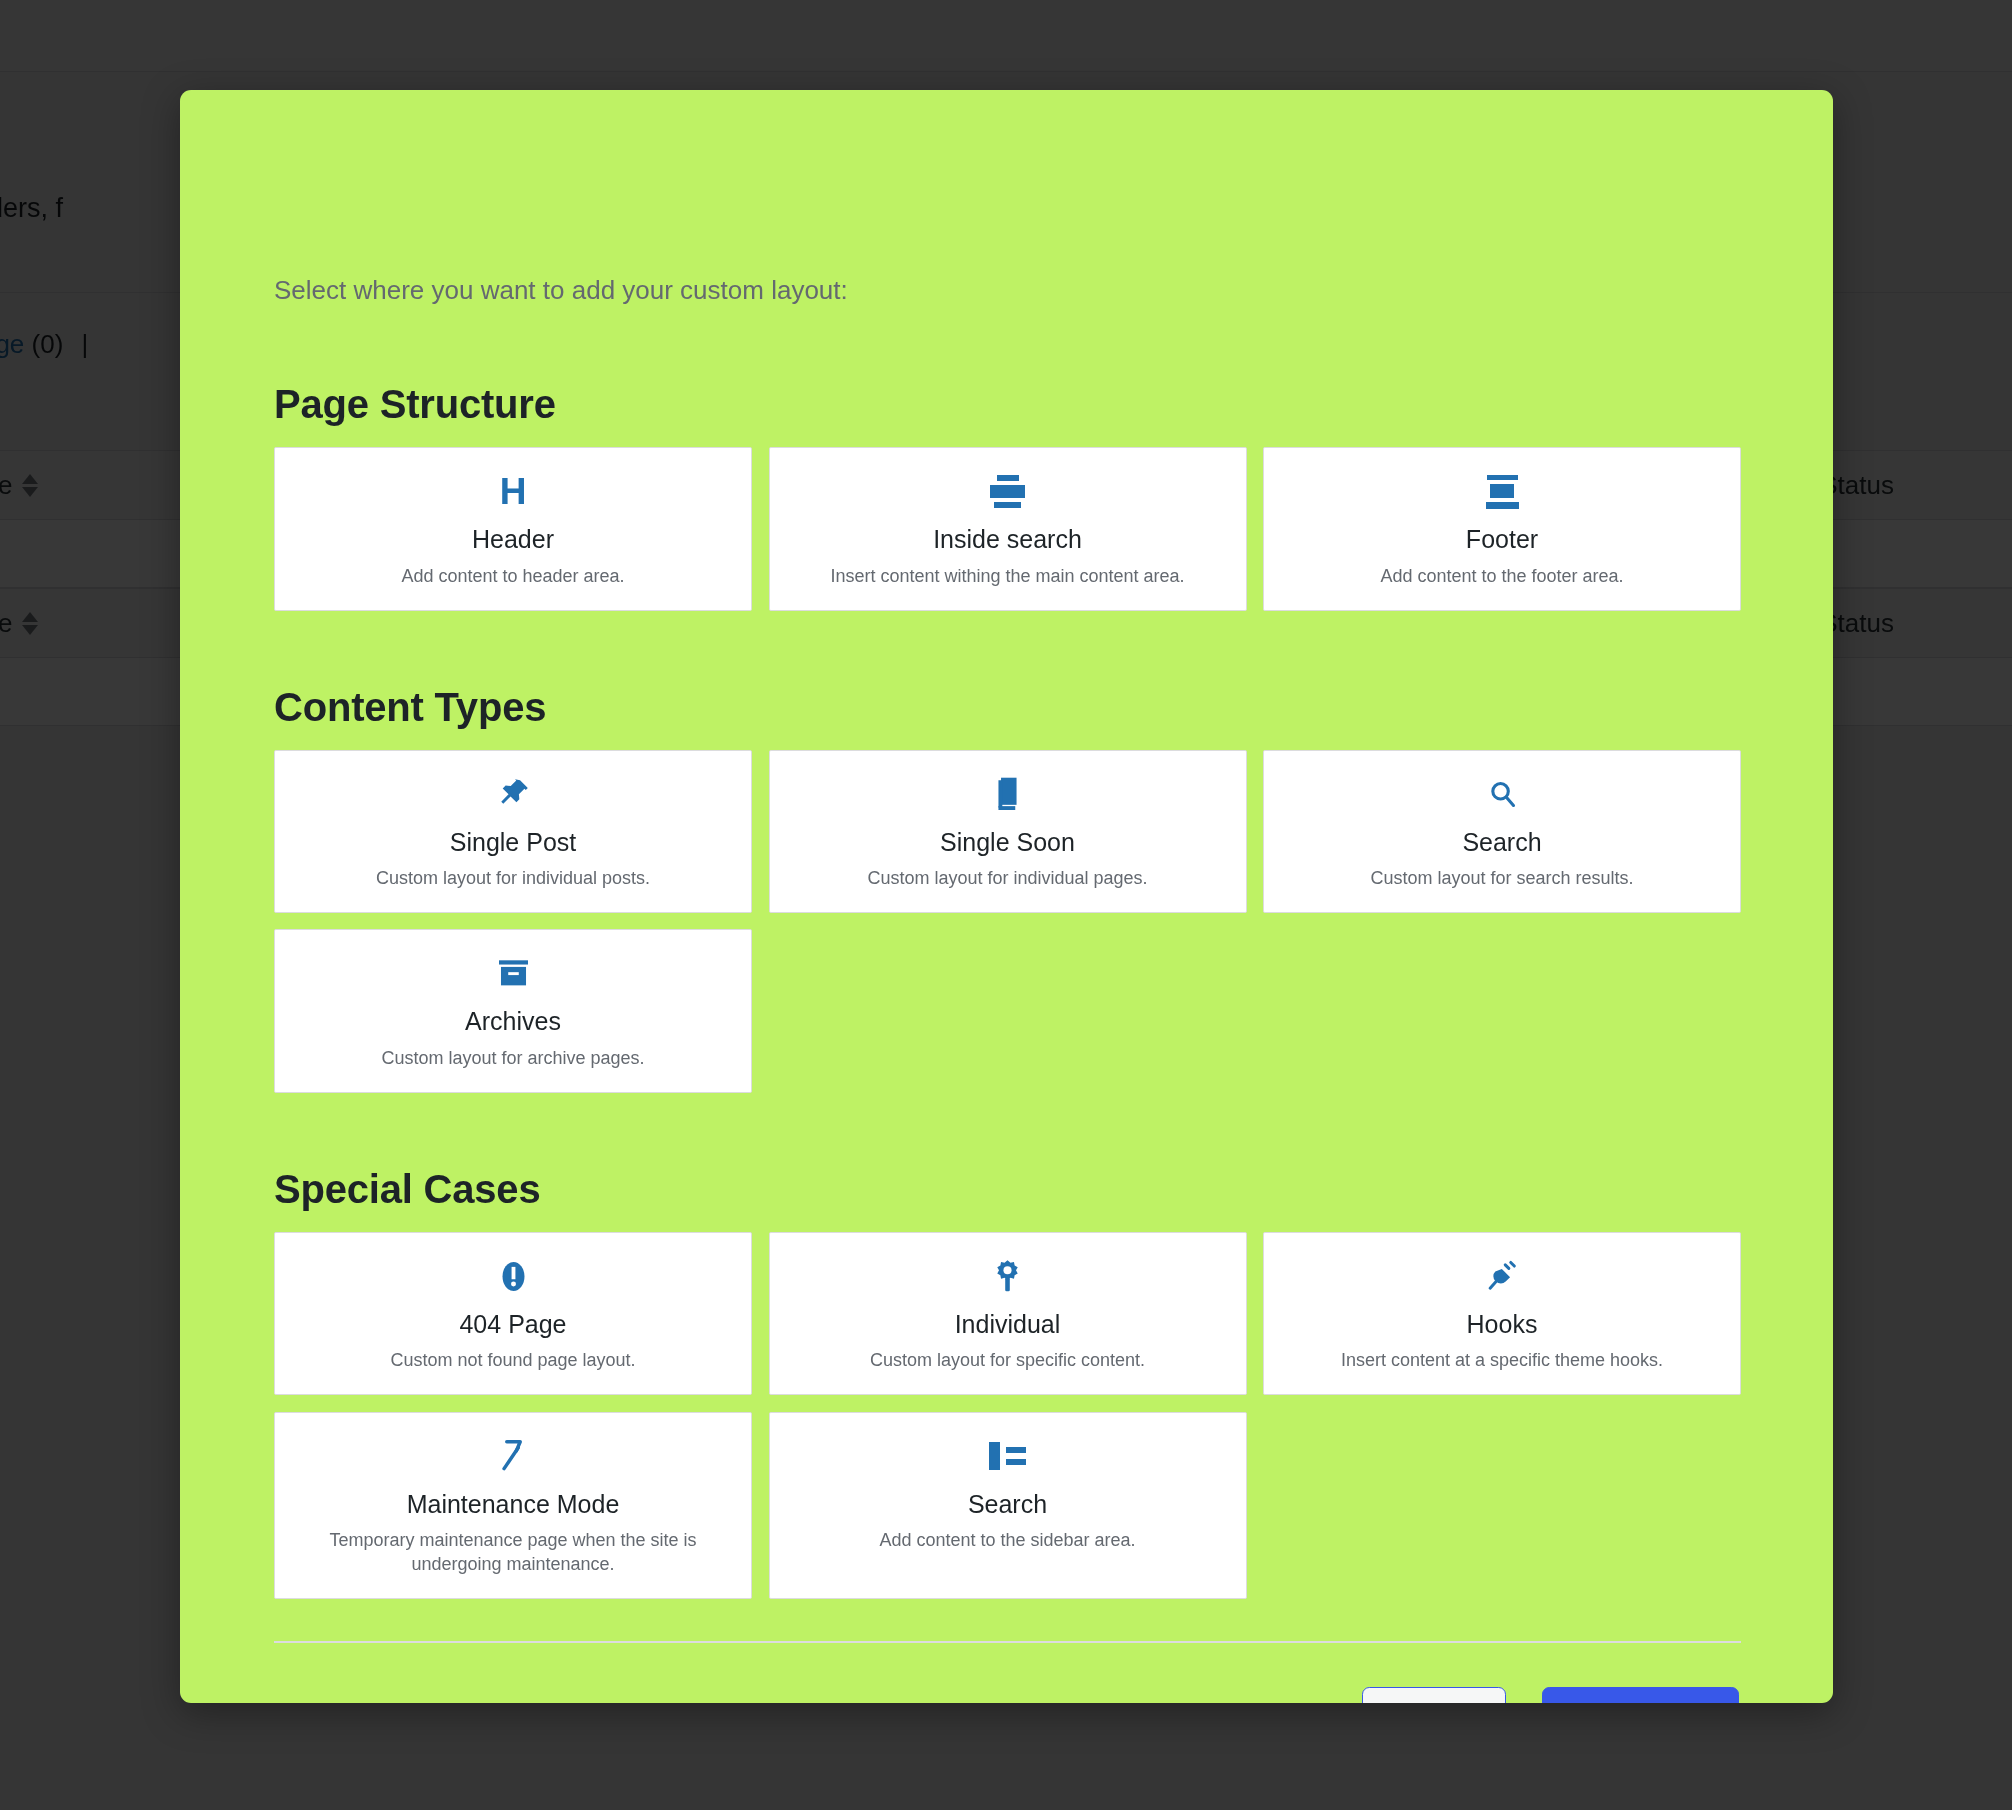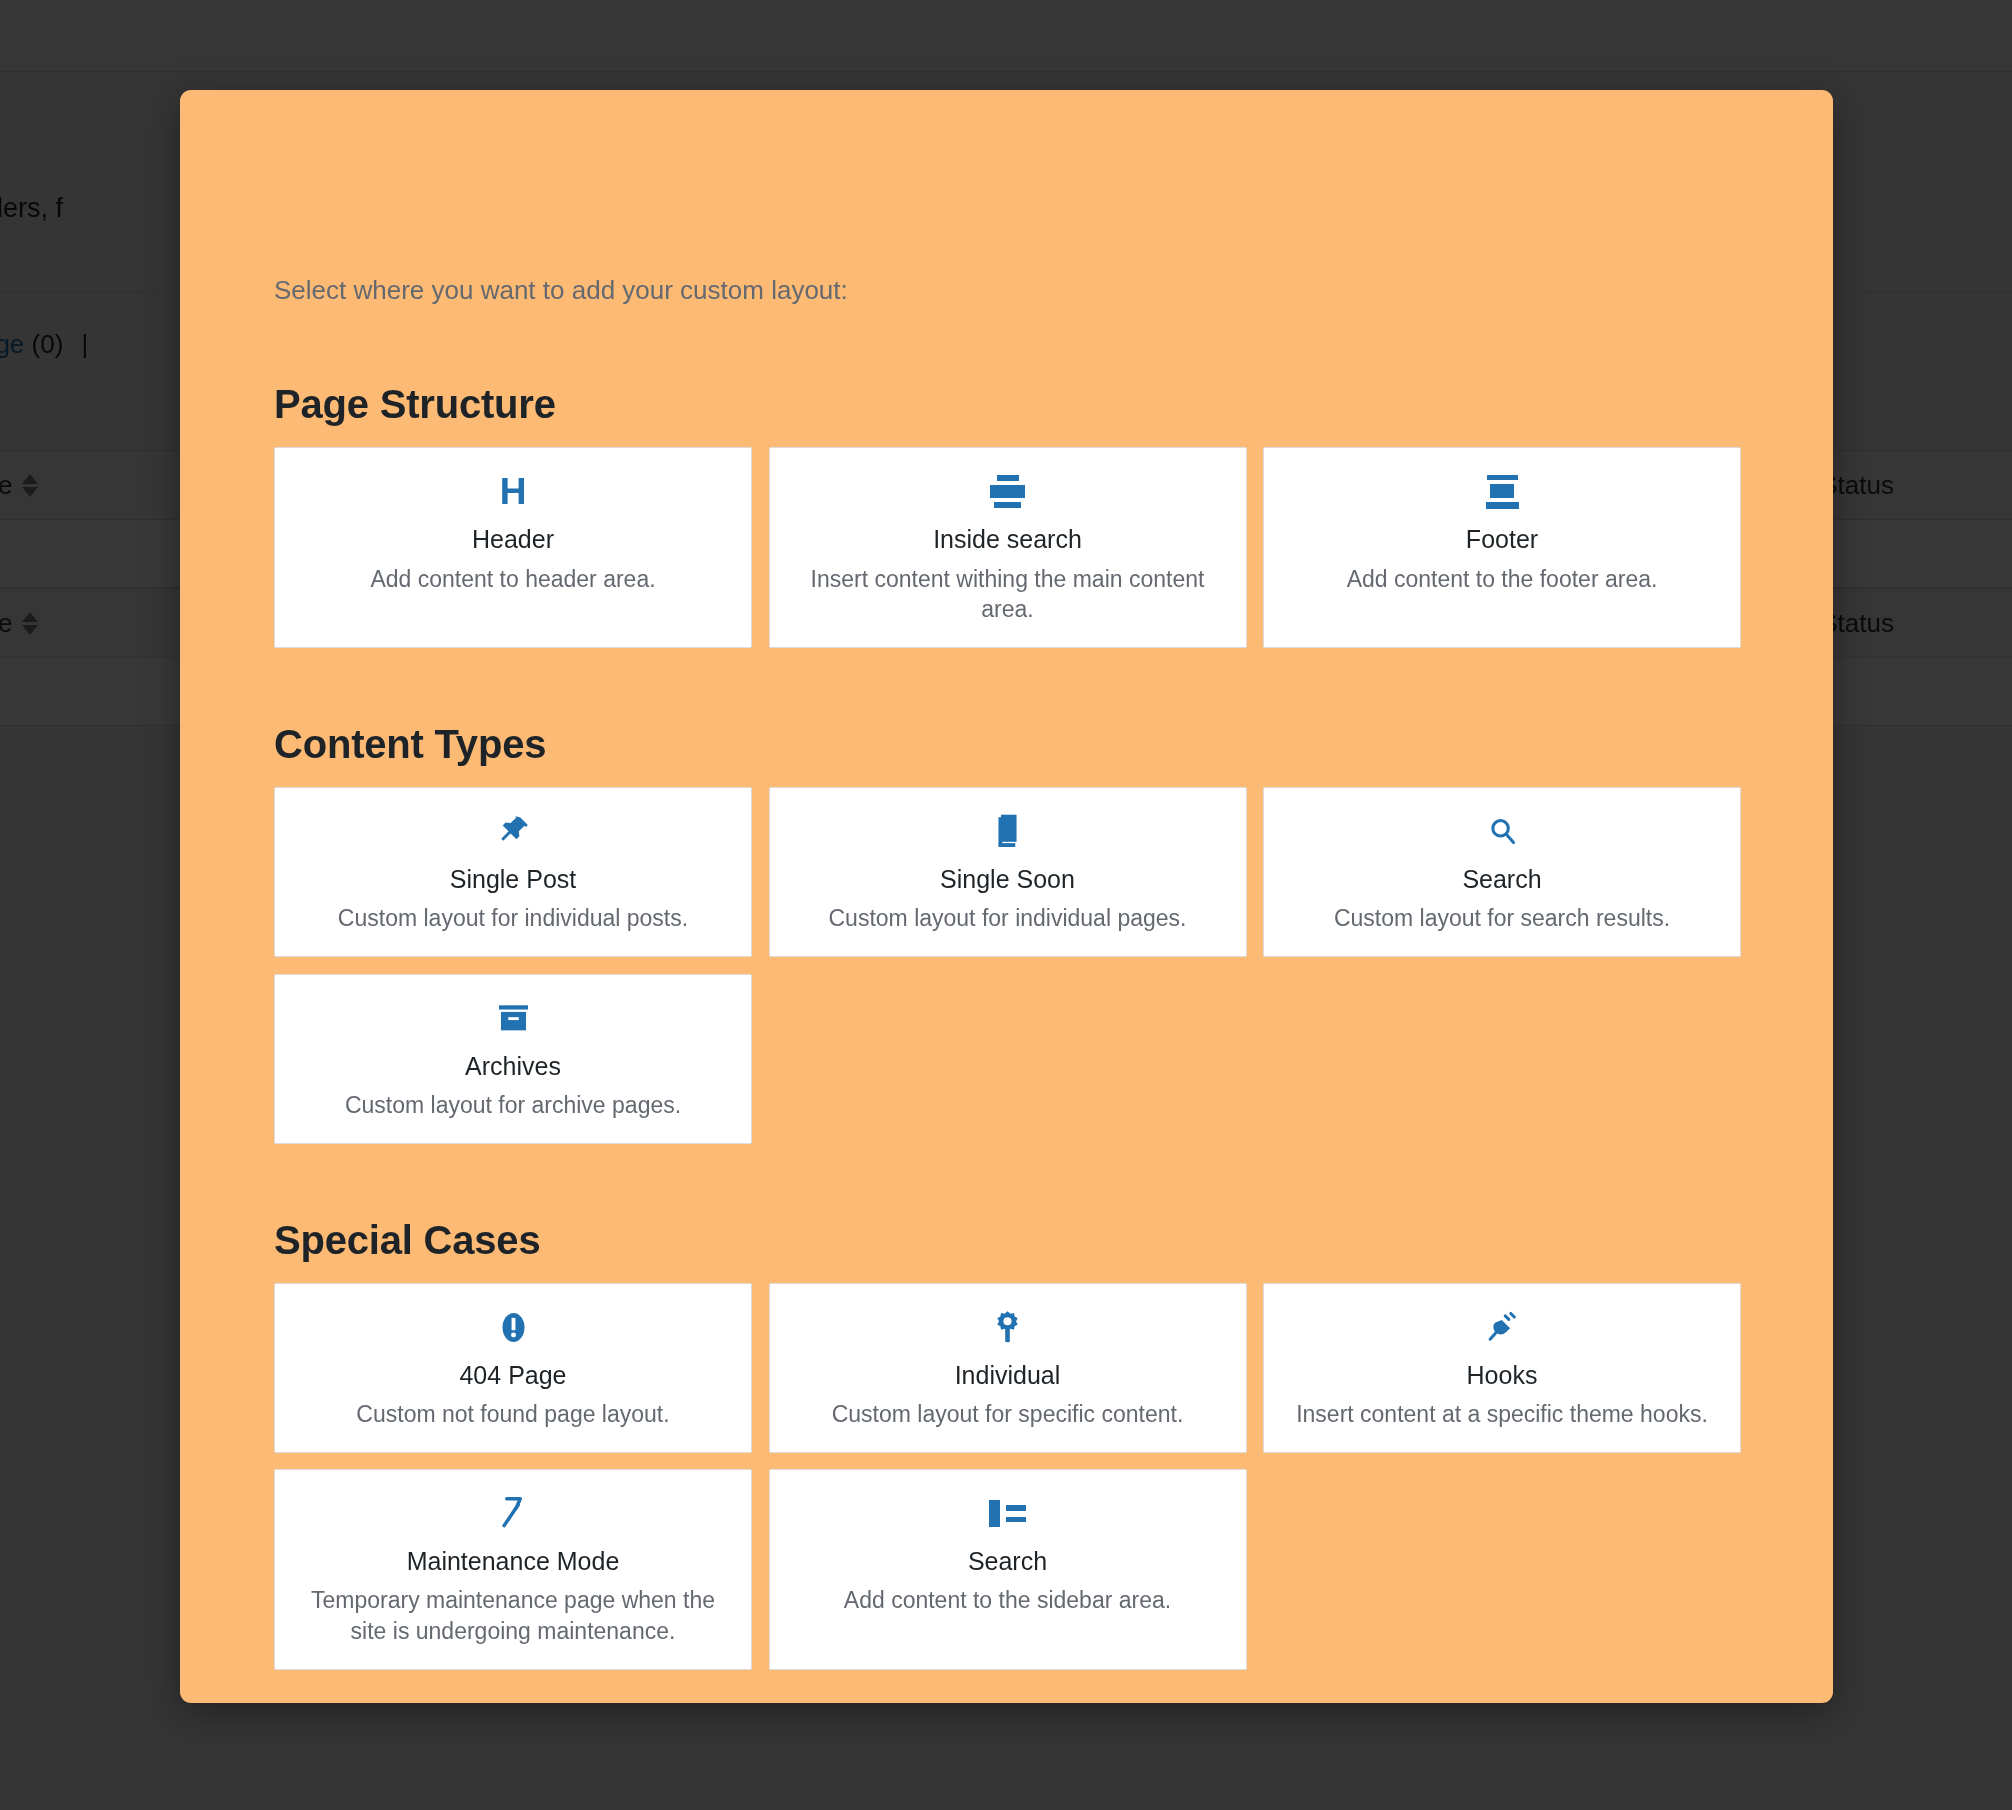--- a/index.html
+++ b/index.html
@@ -70,21 +70,21 @@
   #modal-overlay {
     position: absolute; inset: 0;
     background: rgba(0,0,0,0.78);
   }
 
   
   #modal {
     position: absolute;
     left: 180px; top: 90px;
     width: 1653px; height: 1613px;
-    background: #fdba74;
+    background: #bef264;
     border-radius: 11px;
     box-shadow: 0 9.2px 37px rgba(0,0,0,0.35);
     overflow: hidden;
   }
   .modal-body { padding: 0 55px; }
 
   .intro {
     margin-top: 182px;
     margin-left: 39px;
     font-size: 26px;
@@ -124,21 +124,21 @@
   .card.tall { min-height: 172px; }
   .card-icon {
     height: 39px; display: flex; align-items: center; justify-content: center;
     margin-bottom: 13px; color: #2271b1;
   }
   .card-title {
     font-size: 25px; font-weight: normal; color: #1d2327; margin-bottom: 9.2px;
     line-height: 1.2;
   }
   .card-desc {
-    font-size: 23px; color: #646970; line-height: 1.34; max-width: 441px; text-align: center;
+    font-size: 18px; color: #646970; line-height: 1.34; max-width: 441px; text-align: center;
   }
 
   
   .ic-letter { font-size: 37px; font-weight: bold; line-height: 1; color: #2271b1; font-family: "Liberation Sans", sans-serif; }
   .ic-bars { display: flex; flex-direction: column; align-items: center; gap: 3.7px; }
   .ic-bars span { background: #2271b1; display: block; }
   .ic-inside .b1 { width: 22px; height: 5.5px; }
   .ic-inside .b2 { width: 35px; height: 13.8px; }
   .ic-inside .b3 { width: 27.5px; height: 6.4px; }
   .ic-footer .b1 { width: 31px; height: 5.5px; }

